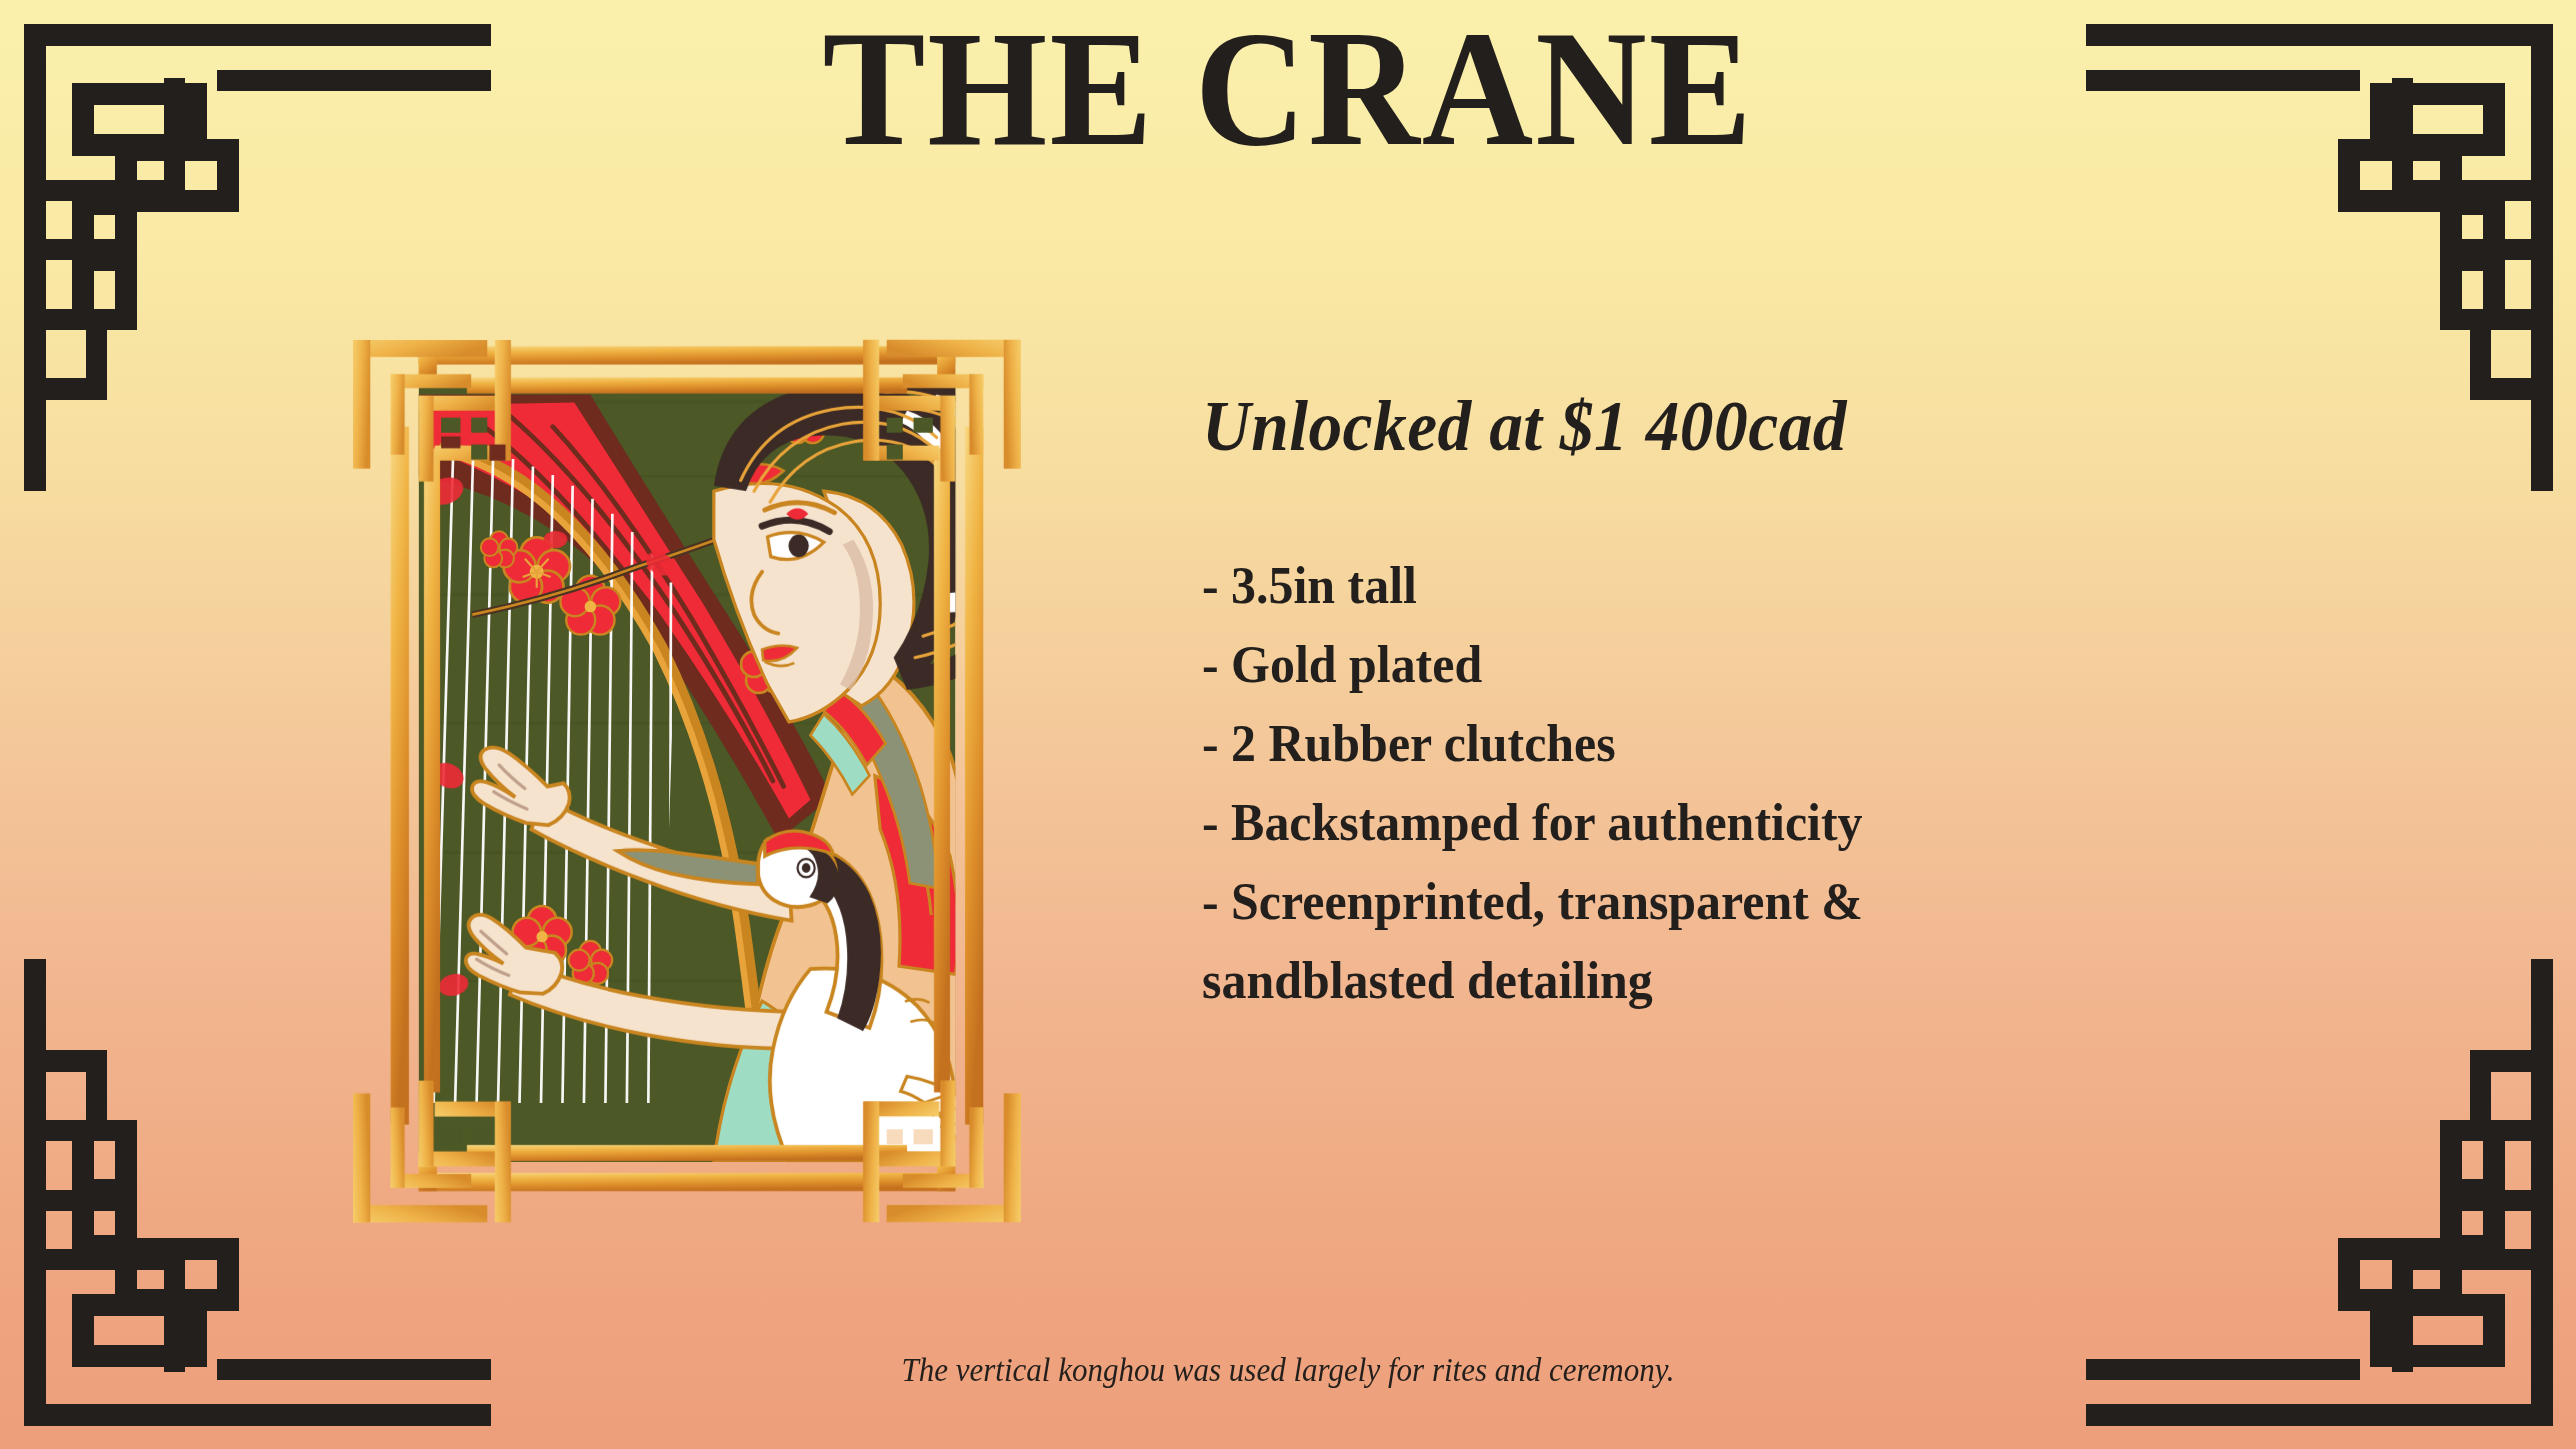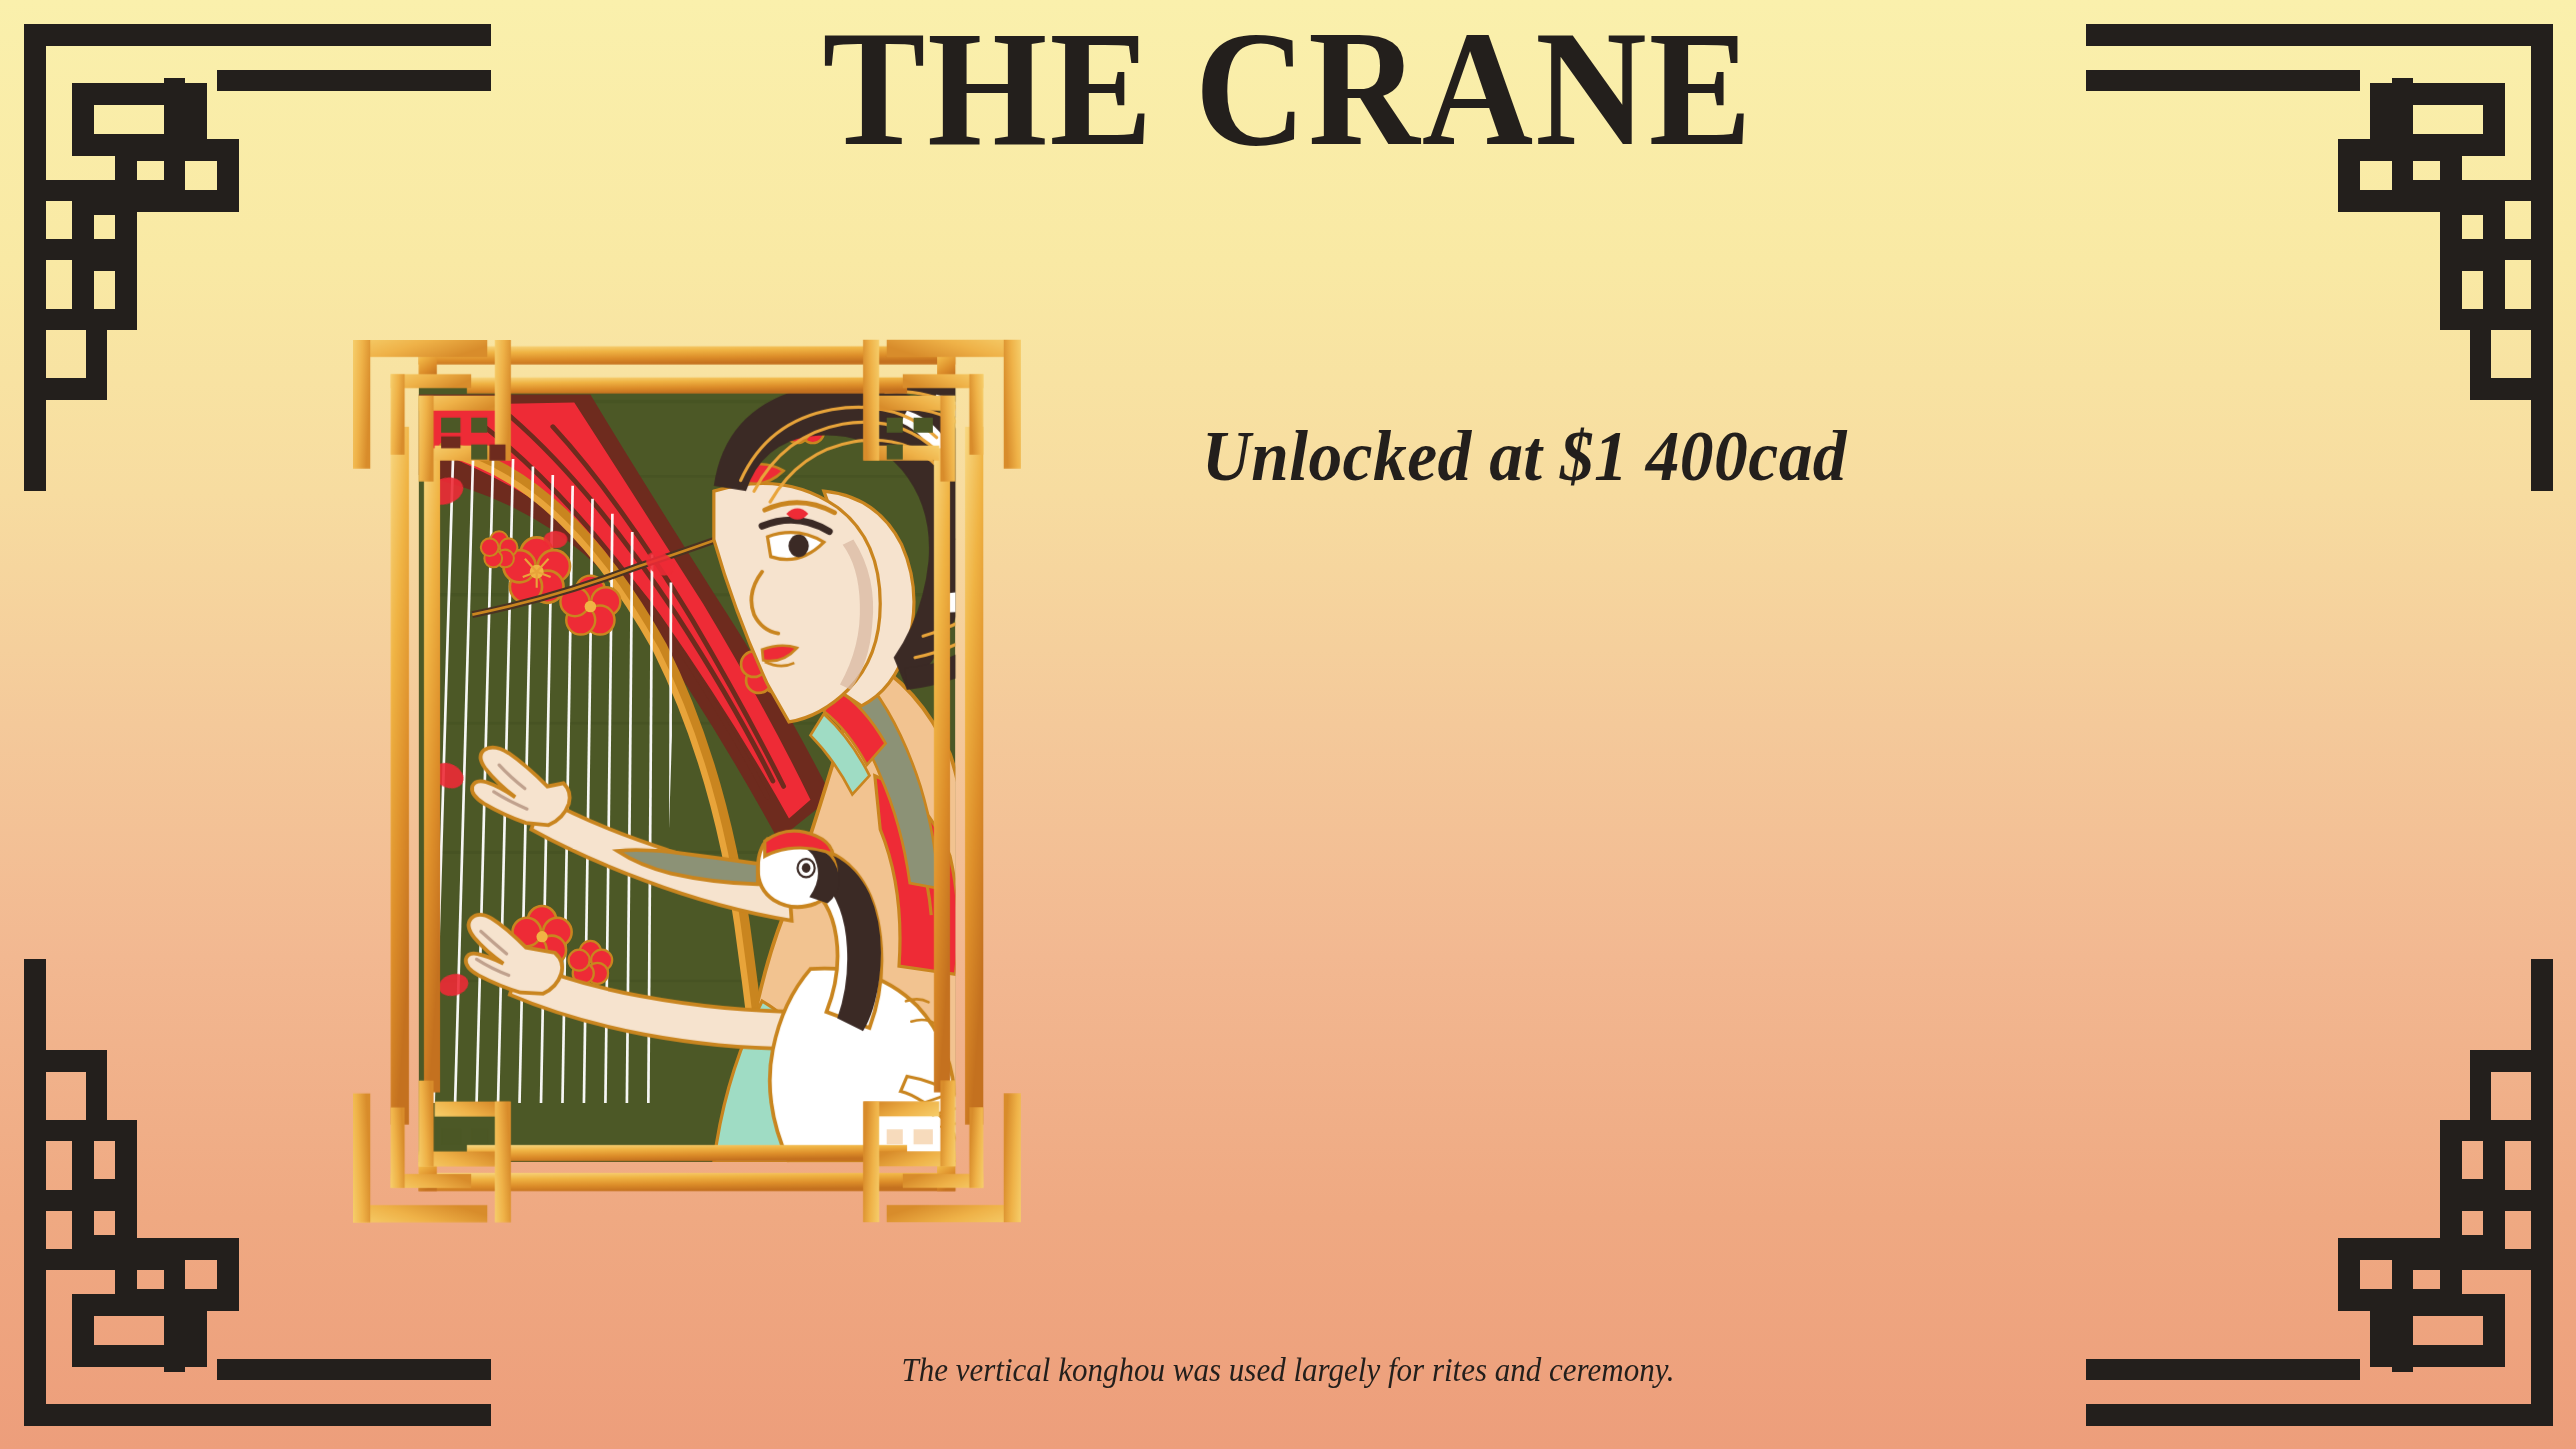--- a/index.html
+++ b/index.html
@@ -36,21 +36,21 @@
     line-height:1.12;
     transform:scaleX(0.93);
     font-family:"Liberation Serif", serif;
   }
 
   
   .plate { position:absolute; left:338px; top:314px; width:698px; height:934px; }
   .plate svg { width:100%; height:100%; display:block; }
 
   
-  .info { position:absolute; left:1202px; top:416px; width:1234px; }
+  .info { position:absolute; left:1202px; top:386px; width:1234px; }
   .price {
     font-size:71px; font-weight:700; font-style:italic;
     color:#231F1C; letter-spacing:0.5px; white-space:nowrap;
     transform:scaleX(0.95); transform-origin:left center;
   }
   .specs { margin-top:79px; }
   .spec {
     font-size:52px; font-weight:700; color:#231F1C;
     line-height:1.52; white-space:nowrap;
     transform:scaleX(0.96); transform-origin:left center;
@@ -549,16 +549,24 @@
           <rect x="192" y="193" width="36" height="28"></rect>
           <rect x="248" y="193" width="30" height="28"></rect>
         </g>
       </g>
     </g>
   </svg>
 </div>
 
 <div class="info">
   <div class="price">Unlocked at $1 400cad</div>
+  <div class="specs">
+    <div class="spec">- 3.5in tall</div>
+    <div class="spec">- Gold plated</div>
+    <div class="spec">- 2 Rubber clutches</div>
+    <div class="spec">- Backstamped for authenticity</div>
+    <div class="spec">- Screenprinted, transparent &amp;</div>
+    <div class="spec">sandblasted detailing</div>
+  </div>
 </div>
 
 <div class="caption">The vertical konghou was used largely for rites and ceremony.</div>
 
 
 </body></html>

